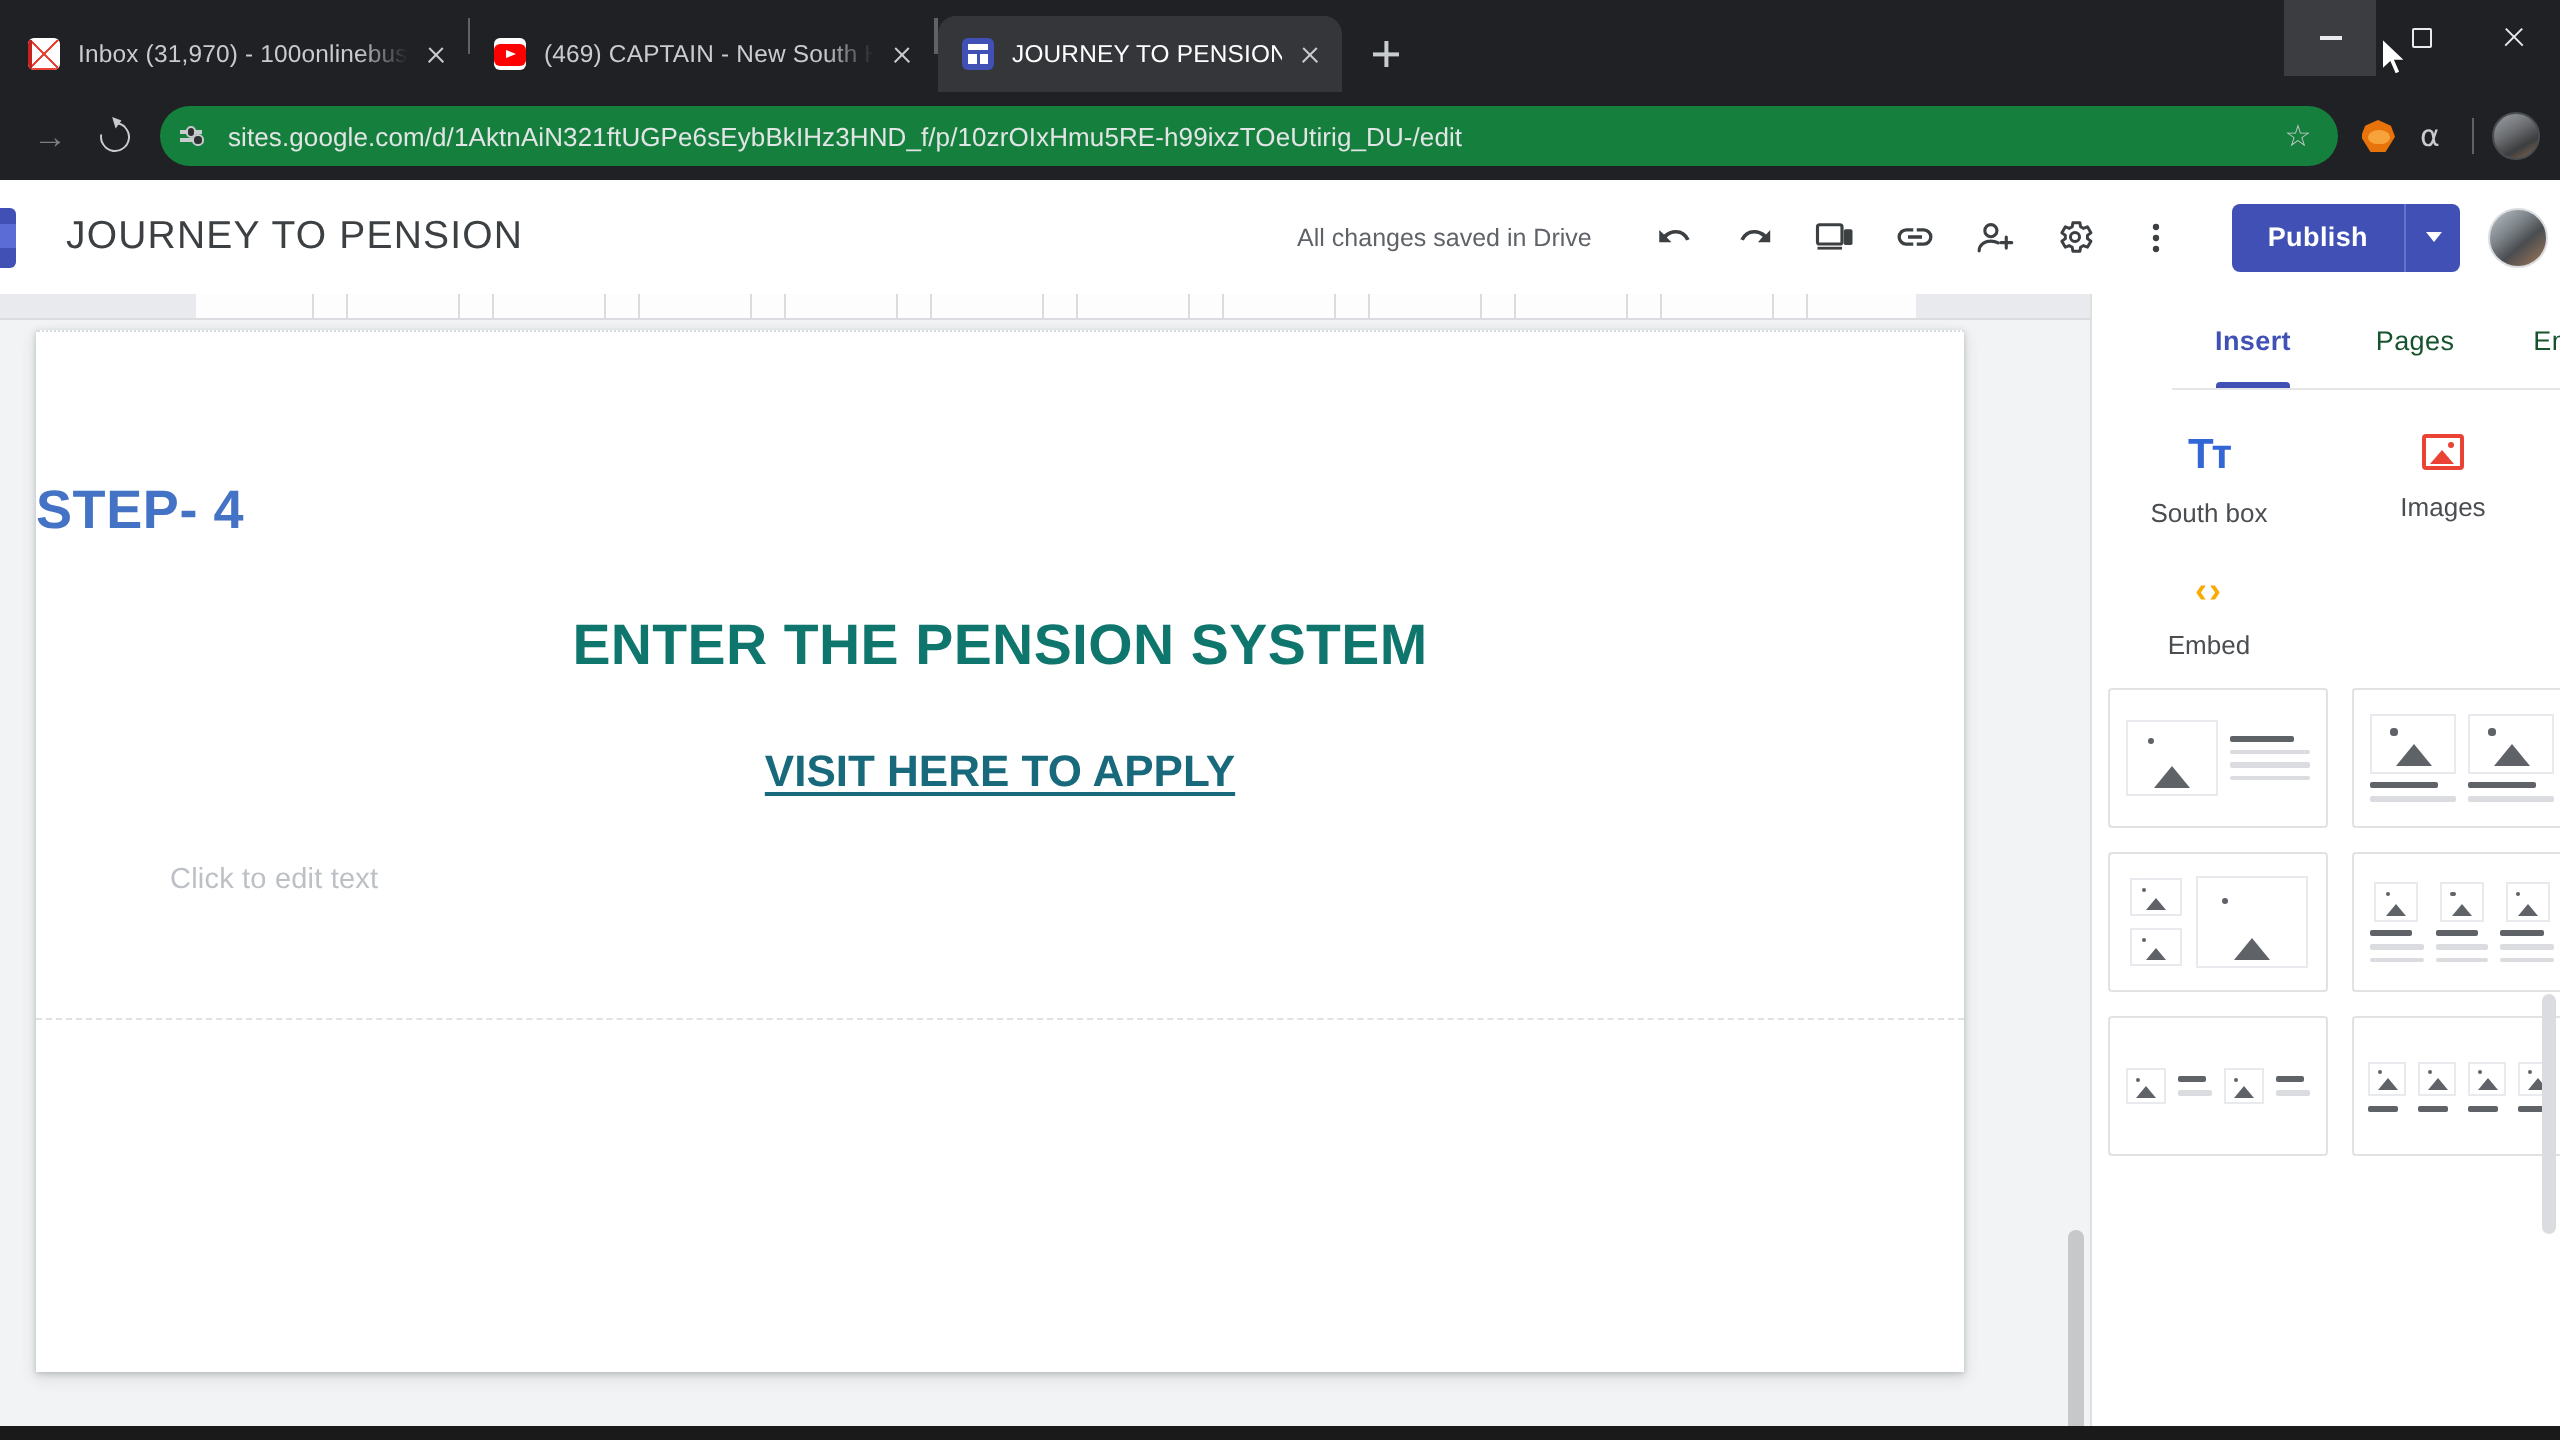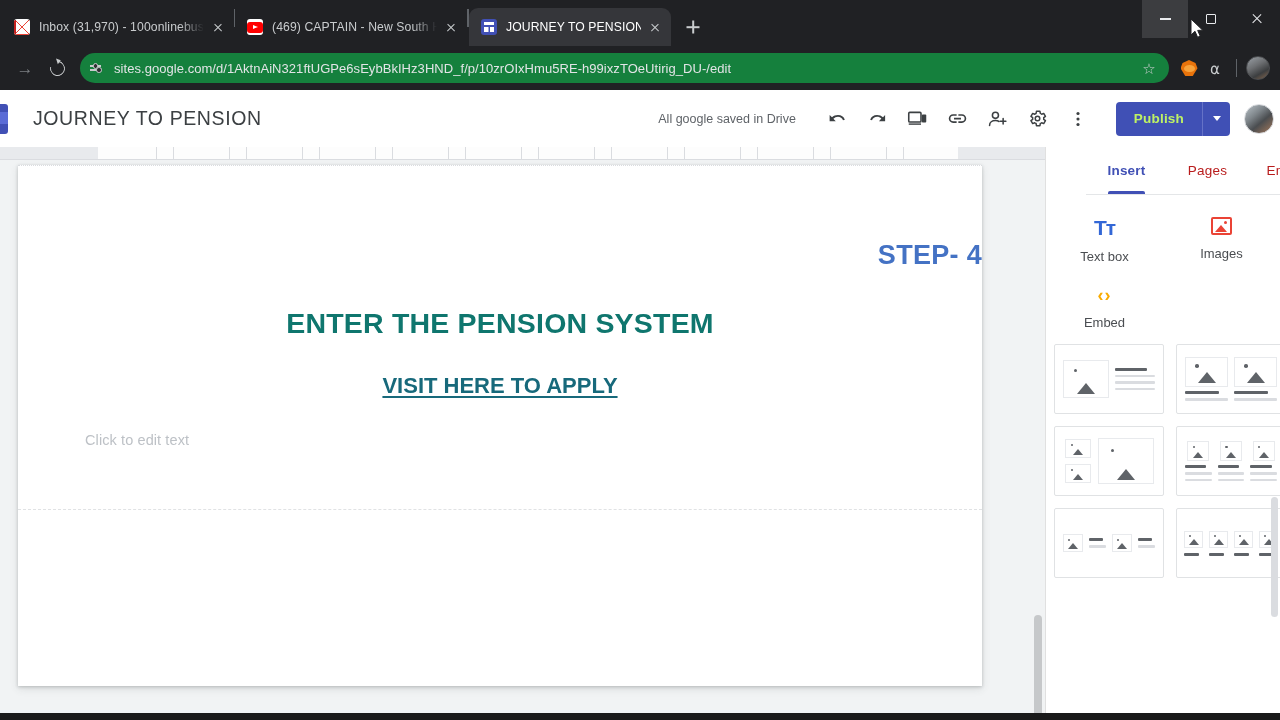--- a/index.html
+++ b/index.html
@@ -196,21 +196,21 @@
     margin-left: auto; color: #5f6368; font-size: 12.5px; white-space: nowrap;
   }
   .tb-icons { display: flex; align-items: center; gap: 0; margin-left: 22px; }
   .tbtn {
     width: 40px; height: 40px; border-radius: 50%;
     display: flex; align-items: center; justify-content: center;
     color: #3c4043;
   }
   .pub-wrap { display: flex; margin-left: 18px; }
   .publish {
-    background: #4050b5; color: #bef264; font-size: 13.5px; font-weight: bold;
+    background: #4050b5; color: #ffffff; font-size: 13.5px; font-weight: bold;
     height: 34px; padding: 0 18px; border: none; border-radius: 4px 0 0 4px;
     letter-spacing: .2px; display:flex; align-items:center; cursor: pointer;
     font-family: "Liberation Sans", sans-serif;
     text-align: right;
   }
   .publish-caret {
     background: #4050b5; width: 28px; height: 34px; border-radius: 0 4px 4px 0;
     display:flex; align-items:center; justify-content:center;
     border-left: 1px solid #6572c7; cursor: pointer;
   }
@@ -245,21 +245,21 @@
   .page-dotted-top {
     position: absolute; left: 0; right: 0; top: 0; height: 1px;
     border-top: 1px dotted #dadce0;
   }
   .section-1 { position: relative; height: 344px; }
   .section-divider {
     position: absolute; left: 0; right: 0; top: 344px;
     border-top: 1px dashed #e0e2e4;
   }
   .head-1 {
-    text-align: right; font-size: 27px; font-weight: bold; letter-spacing: .3px;
+    text-align: left; font-size: 27px; font-weight: bold; letter-spacing: .3px;
     padding-top: 77px; line-height: 1;
   }
   .head-2 {
     text-align: center; font-size: 28.5px; font-weight: bold; letter-spacing: .2px;
     padding-top: 40px; line-height: 1;
   }
   .link-1 {
     text-align: center; font-size: 22px; font-weight: bold; padding-top: 37px;
     line-height: 1;
   }
@@ -274,21 +274,21 @@
   }
 
   
   .right-panel {
     flex: 1 1 auto; background: #fff; border-left: 1px solid #e0e0e0;
     position: relative; overflow: hidden;
   }
   .panel-tabs { display: flex; height: 48px; border-bottom: 1px solid #e4e6e8; margin-left: 40px; }
   .ptab {
     flex: 0 0 auto; width: 81px; display:flex; align-items:center; justify-content:center;
-    font-size: 13.5px; color: #b91c1c; letter-spacing: .2px; position: relative;
+    font-size: 13.5px; color: #14532d; letter-spacing: .2px; position: relative;
     cursor: pointer;
   }
   .ptab.active { color: #4050b5; font-weight: bold; }
   .ptab.active::after {
     content:""; position:absolute; left: 22px; right: 22px; bottom: 0;
     height: 3px; background: #4050b5; border-radius: 2px 2px 0 0;
   }
   .insert-grid {
     display: grid; grid-template-columns: 1fr 1fr; padding: 14px 0 0 0;
   }
@@ -439,21 +439,21 @@
     <div class="om-icon">
         <span class="profile-pic"></span>
       </div>
   </div>
 
   <div class="app">
 
     <div class="sites-toolbar">
       <div class="sites-logo"></div>
       <div class="site-title">JOURNEY TO PENSION</div>
-      <div class="save-status">All google saved in Drive</div>
+      <div class="save-status">All changes saved in Drive</div>
 
       <div class="tb-icons">
         <div class="tbtn">
           <svg width="21" height="21" viewBox="0 0 24 24">
             <path d="M12.5 8c-2.6 0-5 1-6.8 2.6L3 8v7h7l-2.7-2.7A7.3 7.3 0 0 1 12.5 10c2.6 0 4.9 1.6 5.8 4l2.1-.7A8.4 8.4 0 0 0 12.5 8z" fill="#3c4043"></path>
           </svg>
         </div>
         <div class="tbtn">
           <svg width="21" height="21" viewBox="0 0 24 24">
             <path d="M18.3 10.6A9.9 9.9 0 0 0 11.5 8a8.4 8.4 0 0 0-7.9 5.3l2.1.7c.9-2.4 3.2-4 5.8-4 1.9 0 3.6.7 4.9 1.9L13.7 15h7V8l-2.4 2.6z" fill="#3c4043"></path>
@@ -564,21 +564,21 @@
             <span>Pages</span>
           </div>
           <div class="ptab">
             <span>Embed</span>
           </div>
         </div>
 
         <div class="insert-grid">
           <div class="ins-item">
             <span class="ico-textbox">Tт</span>
-            <span class="ins-label">Text box</span>
+            <span class="ins-label">South box</span>
           </div>
           <div class="ins-item">
             <span class="ico-images"></span>
             <span class="ins-label">Images</span>
           </div>
           <div class="ins-item">
             <span class="ico-embed">‹›</span>
             <span class="ins-label">Embed</span>
           </div>
         </div>

